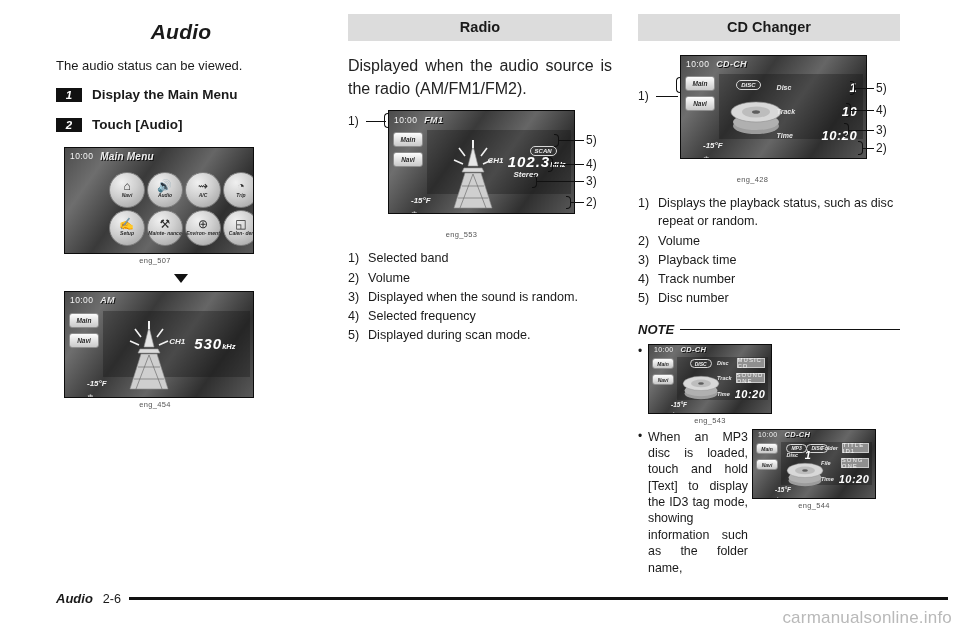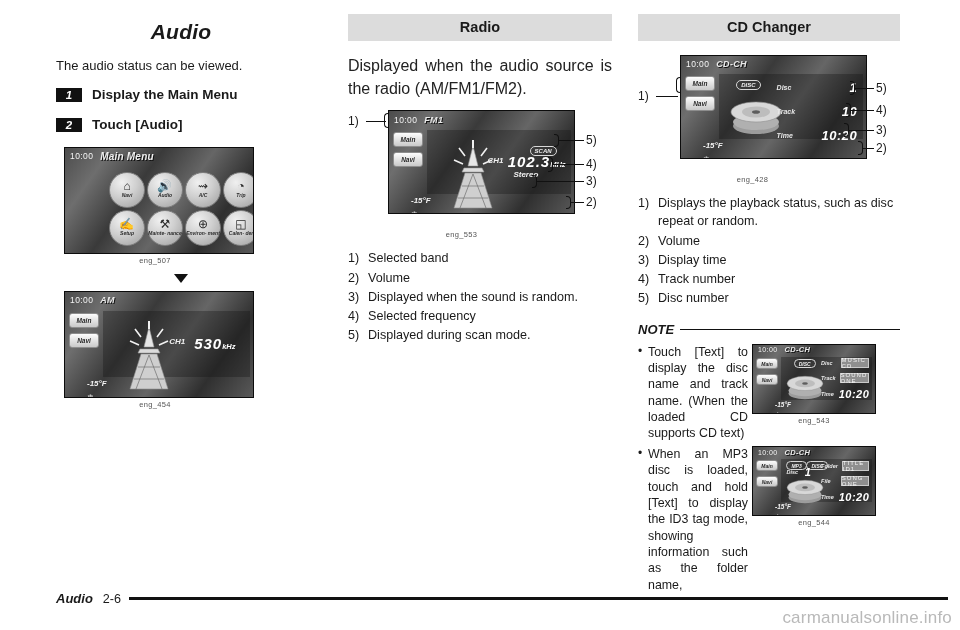--- a/index.html
+++ b/index.html
@@ -464,42 +464,41 @@
       <div class="li">
         <span class="mk">1)</span>
         <span class="tx">Displays the playback status, such as disc repeat or random.</span>
       </div>
       <div class="li">
         <span class="mk">2)</span>
         <span class="tx">Volume</span>
       </div>
       <div class="li">
         <span class="mk">3)</span>
-        <span class="tx">Display time</span>
+        <span class="tx">Playback time</span>
       </div>
       <div class="li">
         <span class="mk">4)</span>
         <span class="tx">Track number</span>
       </div>
       <div class="li">
         <span class="mk">5)</span>
         <span class="tx">Disc number</span>
       </div>
     </div>
 
     <div class="note-wrap">
       <div class="note-head">
         <span class="note-lbl">NOTE</span>
         <span class="note-rule"></span>
       </div>
 
       <div class="note-item">
         <span class="note-bullet">•</span>
         <div class="note-body">
-          <div class="note-text" style="width:100px;">Touch [Text] to display the disc name and track name. (When the loaded CD supports CD text)</div>
           <div>
             <div class="screen" style="width:124px;height:70px;">
               <div class="topbar">
                 <span class="scr-time" style="font-size:7px;">10:00</span>
                 <span class="scr-src" style="font-size:7.5px;">CD-CH</span>
               </div>
               <div class="sidebtns" style="left:3px;">
                 <div class="sbtn" style="width:22px;height:11px;font-size:5px;">Main</div>
                 <div class="sbtn" style="width:22px;height:11px;font-size:5px;">Navi</div>
               </div>

